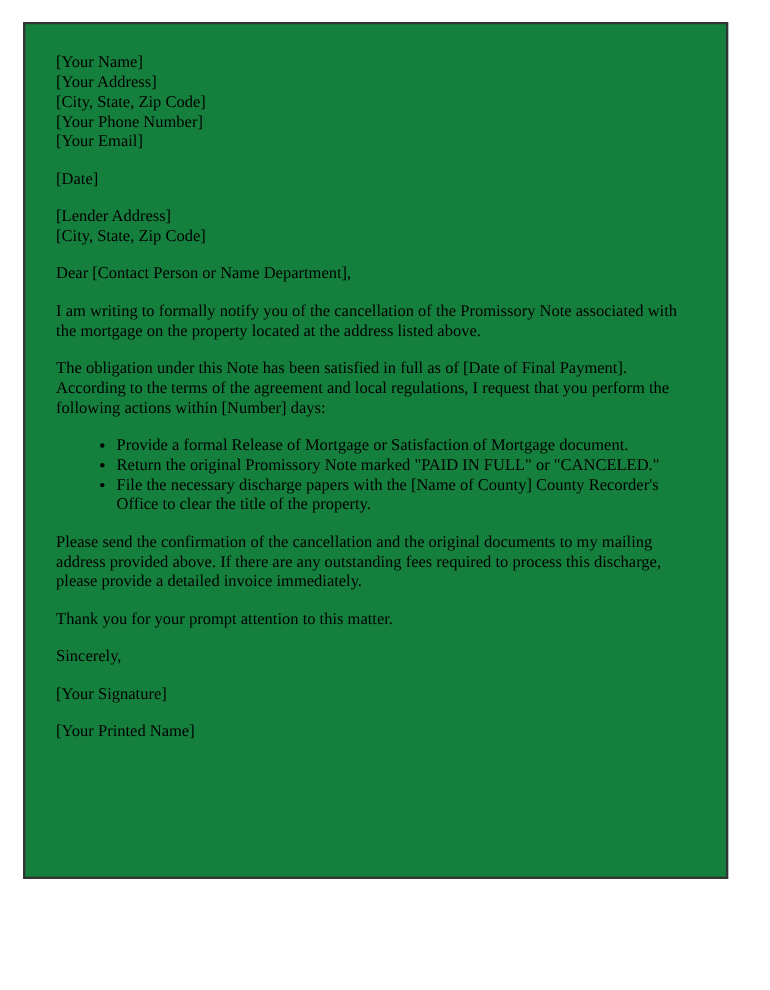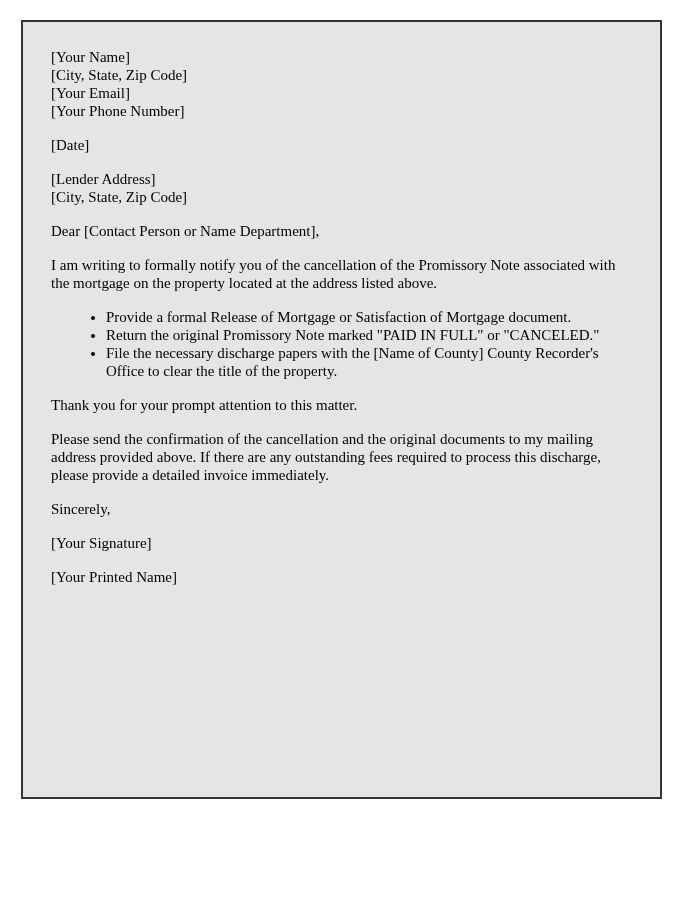--- a/index.html
+++ b/index.html
@@ -18,21 +18,21 @@
     overflow: hidden;
   }
   .letter-frame {
     position: absolute;
     left: 21px;
     top: 20px;
     width: 641px;
     height: 779px;
     border: 2px solid #333333;
     box-sizing: border-box;
-    background: #e5e5e5;
+    background: #15803d;
     padding: 26px 28px 0 28px;
     color: #000000;
     font-size: 15px;
     line-height: 1.2;
     overflow: hidden;
   }
   .block {
     margin: 0 0 16px 0;
   }
   .line {
@@ -57,47 +57,49 @@
   }
 </style>
 </head>
 <body>
 
 <div class="page">
   <div class="letter-frame">
 
     <div class="block">
       <div class="line">[Your Name]</div>
+      <div class="line">[Your Address]</div>
       <div class="line">[City, State, Zip Code]</div>
+      <div class="line">[Your Phone Number]</div>
       <div class="line">[Your Email]</div>
-      <div class="line">[Your Phone Number]</div>
     </div>
 
     <div class="block">[Date]</div>
 
     <div class="block">
       <div class="line">[Lender Address]</div>
       <div class="line">[City, State, Zip Code]</div>
     </div>
 
 
     <p>Dear [Contact Person or Name Department],</p>
 
     <p>I am writing to formally notify you of the cancellation of the Promissory Note associated with the mortgage on the property located at the address listed above.</p>
 
+    <p>The obligation under this Note has been satisfied in full as of [Date of Final Payment]. According to the terms of the agreement and local regulations, I request that you perform the following actions within [Number] days:</p>
 
     <ul class="request-list">
       <li>Provide a formal Release of Mortgage or Satisfaction of Mortgage document.</li>
       <li>Return the original Promissory Note marked "PAID IN FULL" or "CANCELED."</li>
       <li>File the necessary discharge papers with the [Name of County] County Recorder's Office to clear the title of the property.</li>
     </ul>
 
+    <p>Please send the confirmation of the cancellation and the original documents to my mailing address provided above. If there are any outstanding fees required to process this discharge, please provide a detailed invoice immediately.</p>
+
     <p>Thank you for your prompt attention to this matter.</p>
-
-    <p>Please send the confirmation of the cancellation and the original documents to my mailing address provided above. If there are any outstanding fees required to process this discharge, please provide a detailed invoice immediately.</p>
 
     <p>Sincerely,</p>
 
     <p>[Your Signature]</p>
 
     <p>[Your Printed Name]</p>
 
   </div>
 </div>
 

